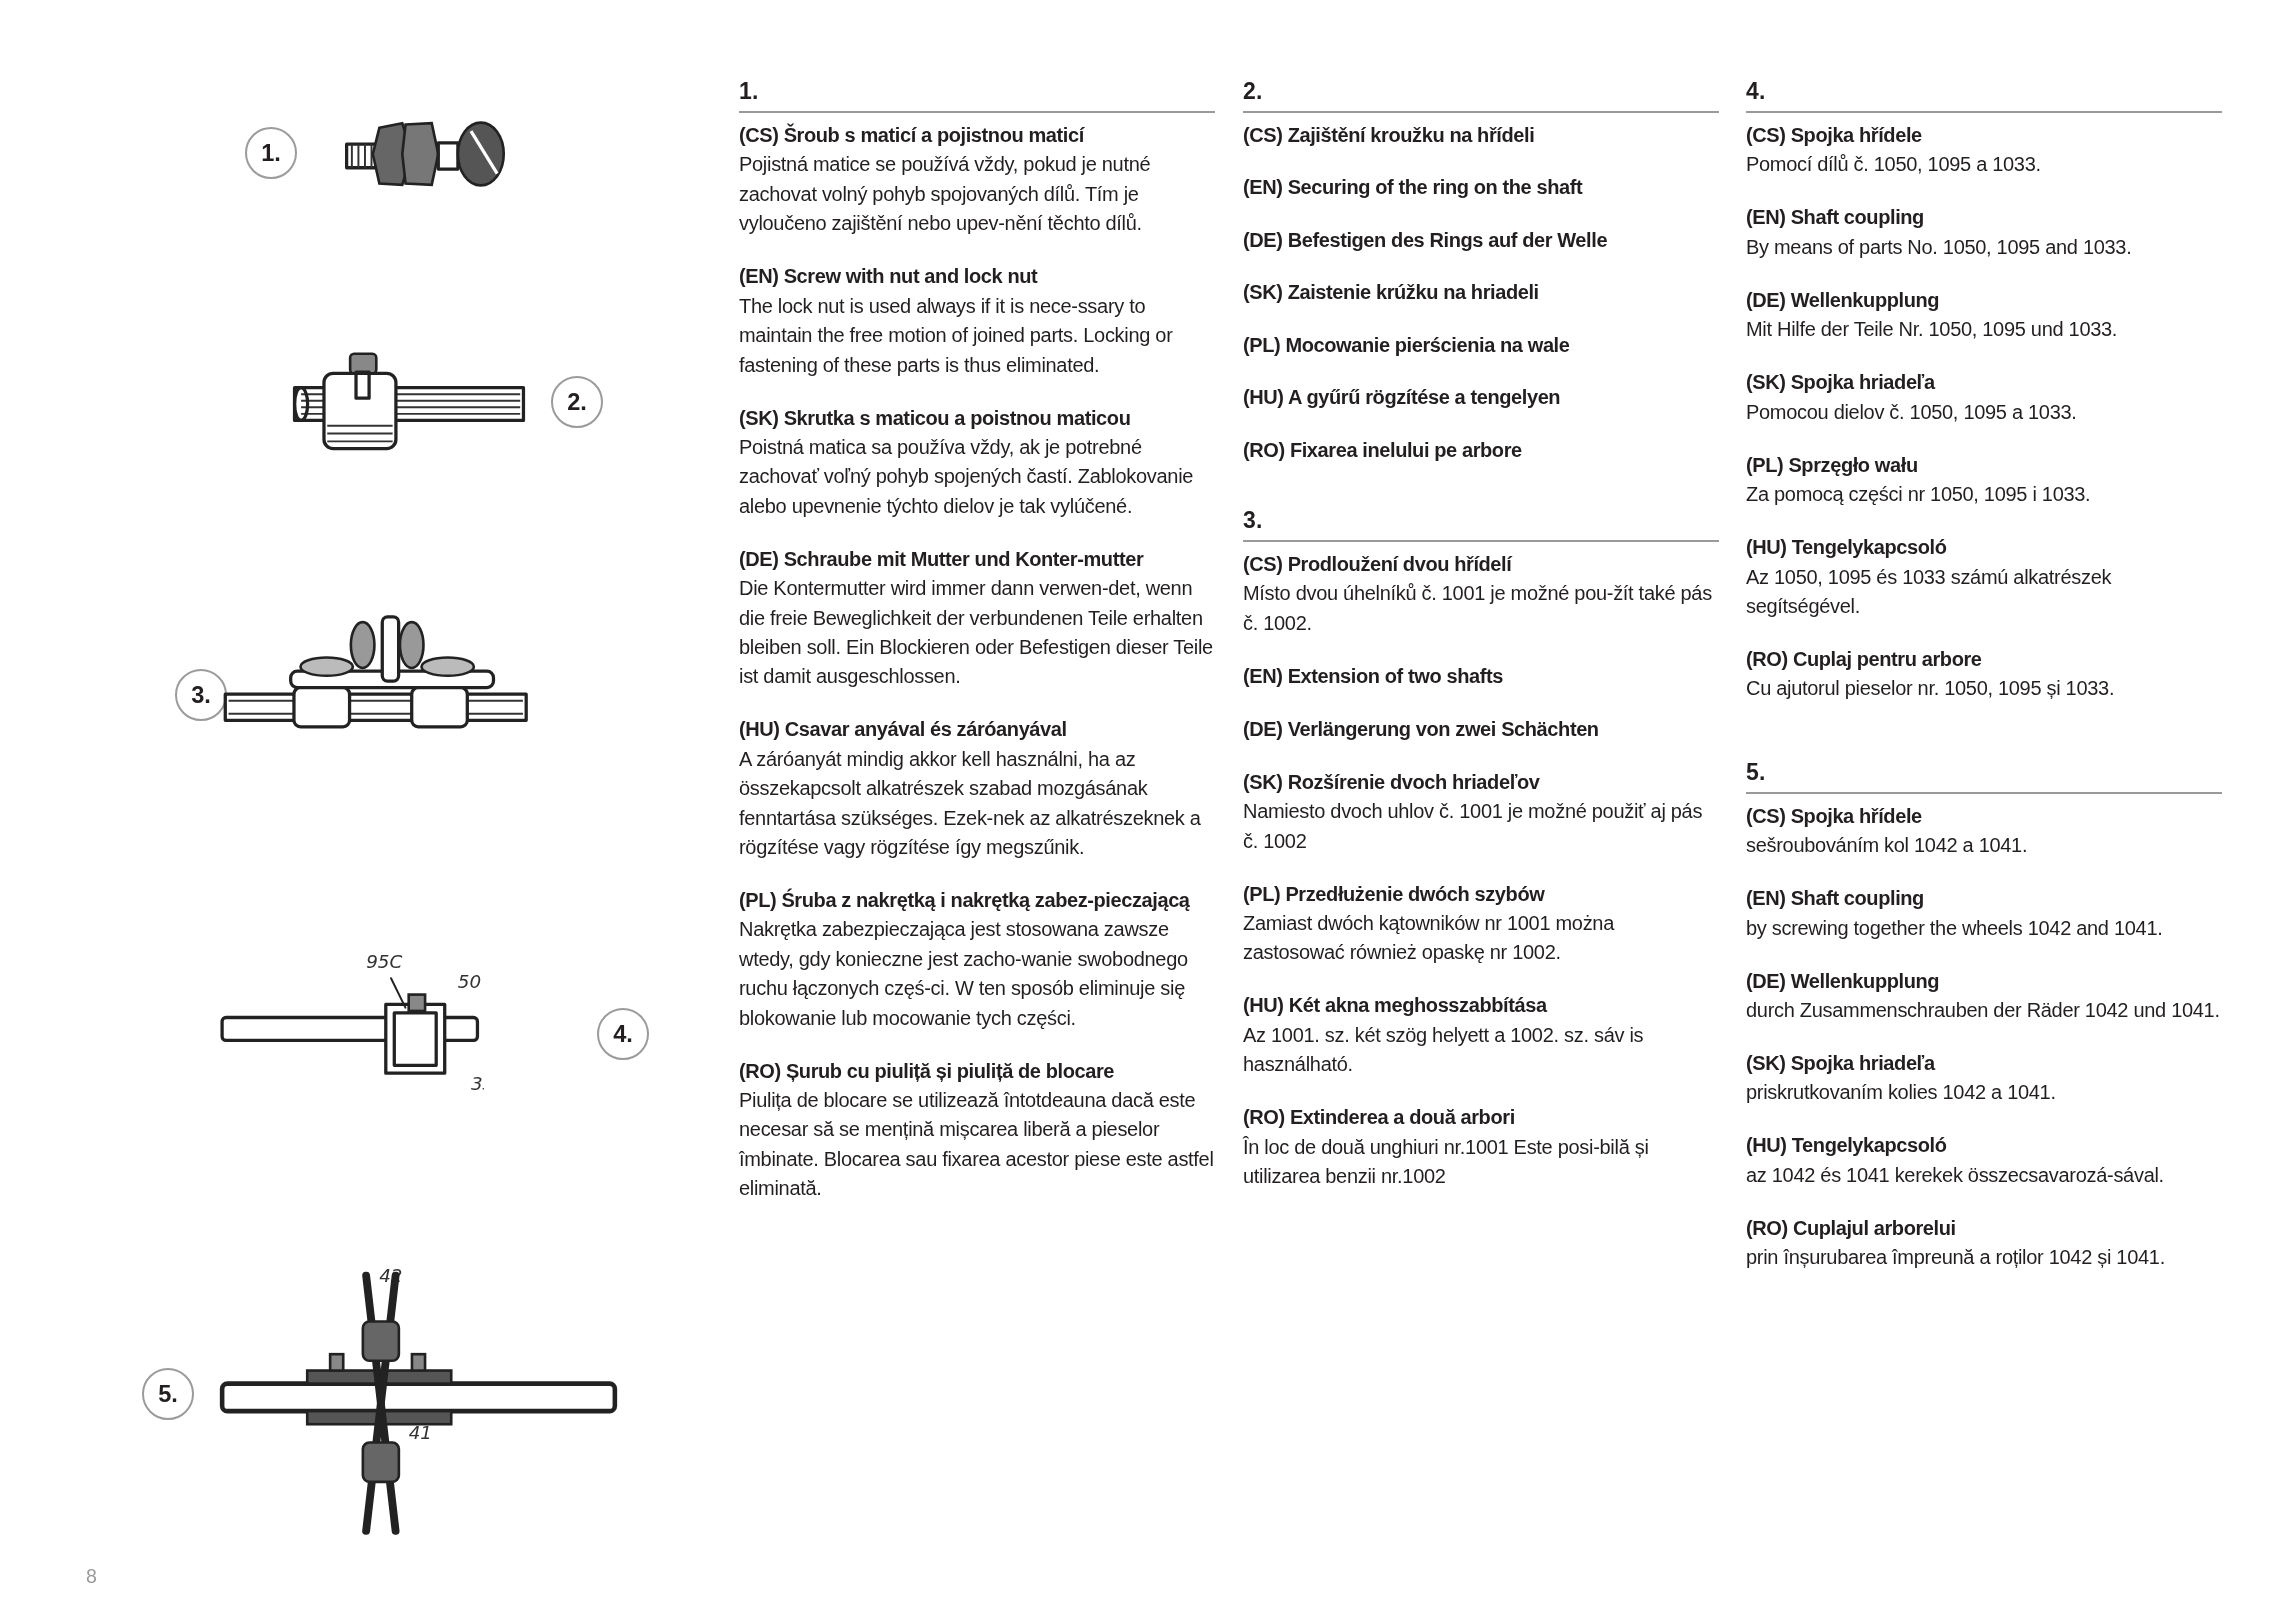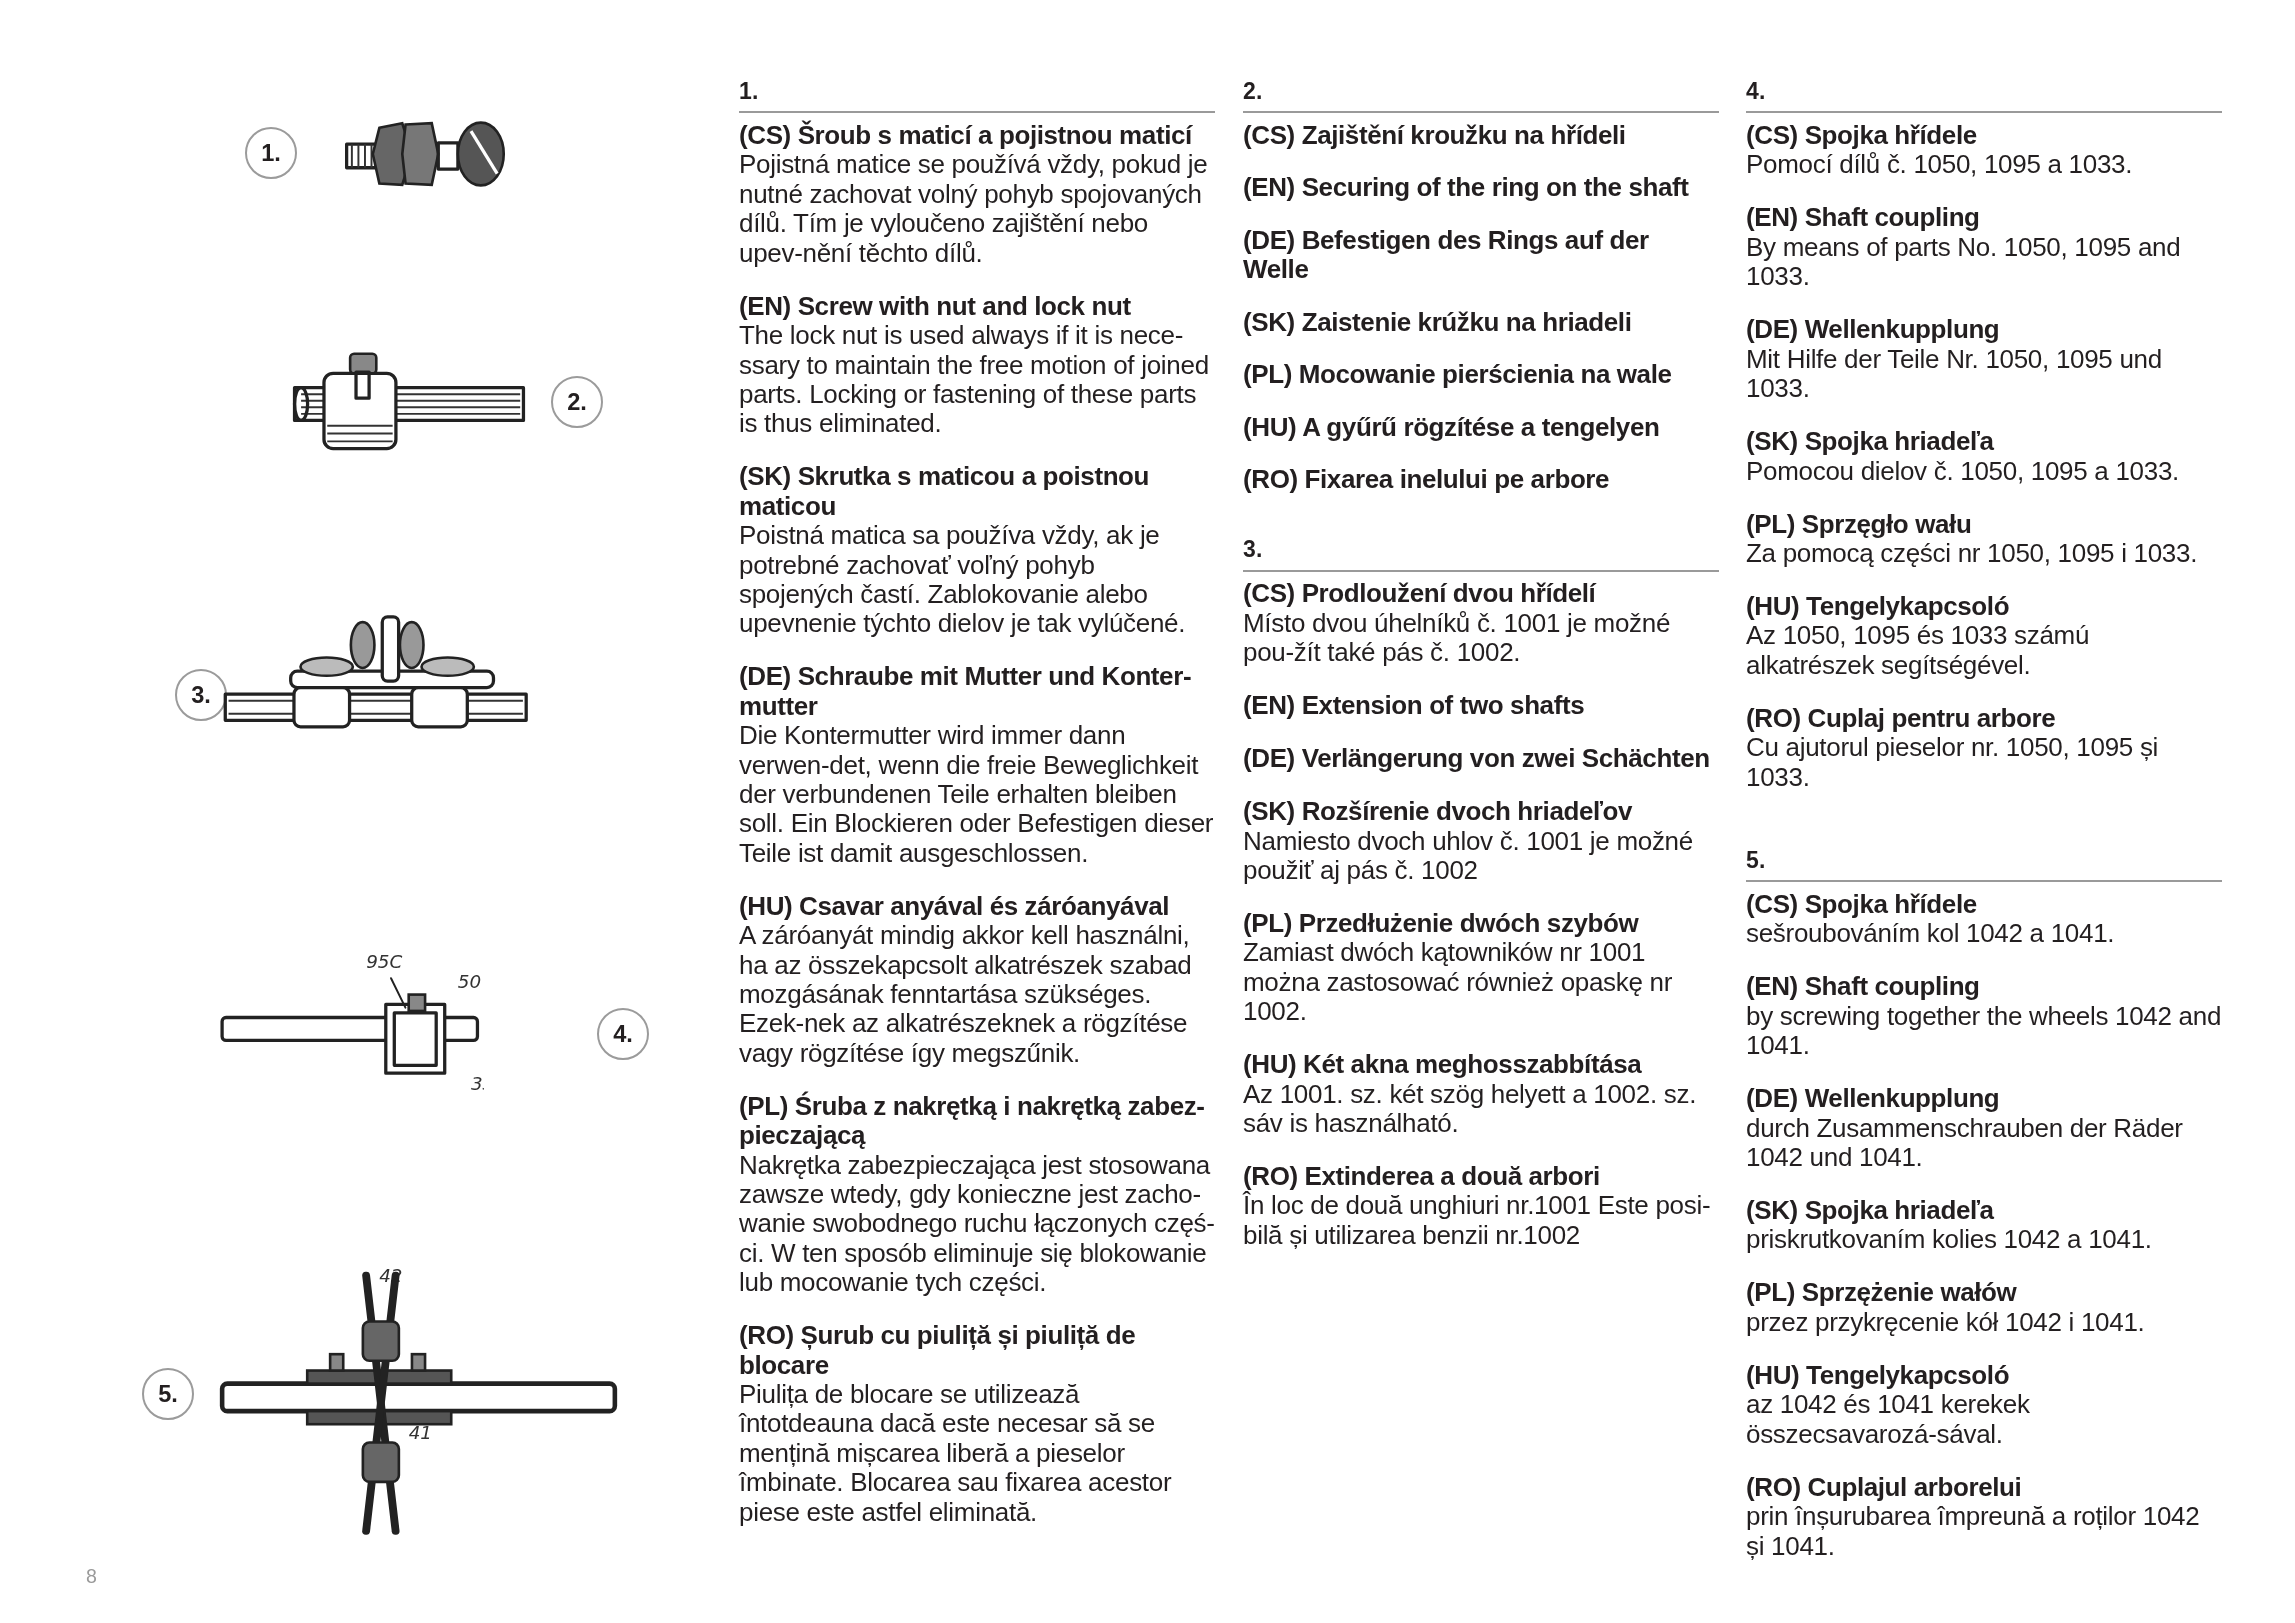--- a/index.html
+++ b/index.html
@@ -9,21 +9,21 @@
   .col { position: absolute; top: 77px; width: 476px; }
   #col1 { left: 739px; }
   #col2 { left: 1243px; }
   #col3 { left: 1746px; }
 
   .sec-num { font-weight: 700; font-size: 23px; line-height: 29px; margin: 0; padding-bottom: 5.2px;
              border-bottom: 2px solid #9a9a9a; letter-spacing: 0.3px; }
   .sec { margin-bottom: 39px; }
   .sec-body { padding-top: 7.9px; }
 
-  .entry { margin-bottom: 23.6px; font-size: 26px; line-height: 29.4px; }
+  .entry { margin-bottom: 23.6px; font-size: 20px; line-height: 29.4px; }
   .entry .h { font-weight: 700; display: block; letter-spacing: -0.4px; }
   .entry .t { display: block; font-weight: 400; letter-spacing: -0.3px; }
   .entry.only-h { margin-bottom: 23px; }
 
   
   .fig { position: absolute; }
   .badge { position: absolute; width: 48px; height: 48px; border: 2.6px solid #9b9b9b; border-radius: 50%;
            box-sizing: content-box; display: flex; align-items: center; justify-content: center;
            font-weight: 700; font-size: 23.6px; color: #231f20; background: #fff; }
 
@@ -271,24 +271,20 @@
         </div>
       <div class="entry">
           <span class="h">(DE) Wellenkupplung</span>
           <span class="t">durch Zusammenschrauben der Räder 1042 und 1041.</span>
         </div>
       <div class="entry">
           <span class="h">(SK) Spojka hriadeľa</span>
           <span class="t">priskrutkovaním kolies 1042 a 1041.</span>
         </div>
       <div class="entry">
-          <span class="h">(PL) Sprzężenie wałów</span>
-          <span class="t">przez przykręcenie kół 1042 i 1041.</span>
-        </div>
-      <div class="entry">
           <span class="h">(HU) Tengelykapcsoló</span>
           <span class="t">az 1042 és 1041 kerekek összecsavarozá-sával.</span>
         </div>
       <div class="entry">
           <span class="h">(RO) Cuplajul arborelui</span>
           <span class="t">prin înșurubarea împreună a roților 1042 și 1041.</span>
         </div>
     </div>
   </div>
 </div>

